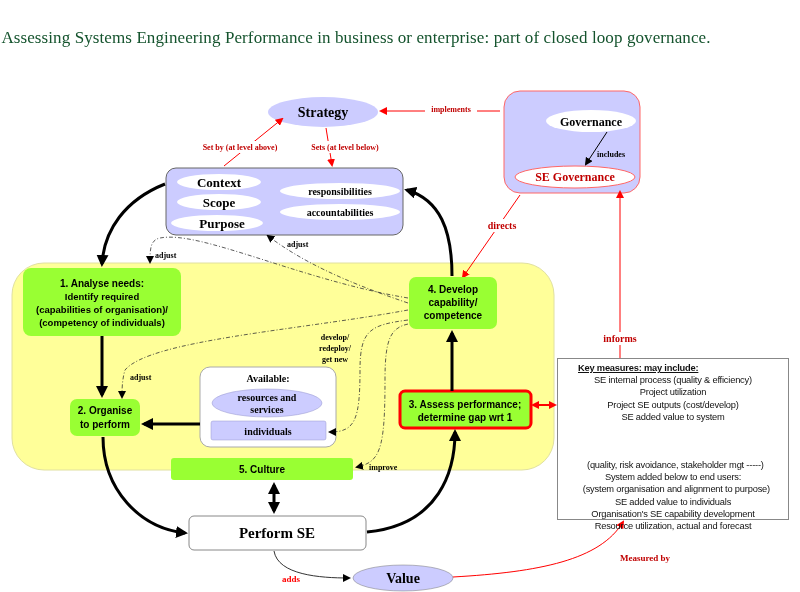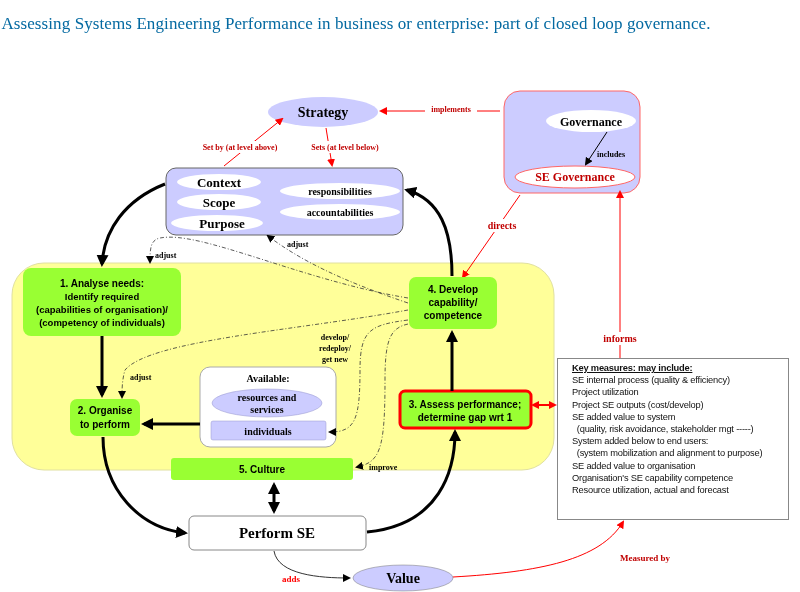--- a/index.html
+++ b/index.html
@@ -1,23 +1,23 @@
 <!DOCTYPE html>
 <html><head>
 <meta charset="utf-8">
 <style>
   html, body { margin: 0; padding: 0; background: #ffffff; }
   body { width: 800px; height: 592px; position: relative; overflow: hidden; font-family: "Liberation Serif", serif; }
   #diagram { position: absolute; left: 0; top: 0; }
-  .title { position: absolute; left: 0; top: 14px; width: 712px; text-align: center; font-family: "Liberation Serif", serif; font-size: 17px; color: #0369a1; letter-spacing: 0.1px; }
+  .title { position: absolute; left: 0; top: 28px; width: 712px; text-align: center; font-family: "Liberation Serif", serif; font-size: 17px; color: #14532d; letter-spacing: 0.1px; }
   .lbl-serif { font-family: "Liberation Serif", serif; font-weight: bold; }
   .lbl-sans { font-family: "Liberation Sans", sans-serif; font-weight: bold; }
-  .measures { position: absolute; left: 557px; top: 358px; width: 232px; height: 162px; border: 1px solid #888; background: #fff; box-sizing: border-box; padding: 3px 14px; font-family: "Liberation Sans", sans-serif; font-size: 9.3px; line-height: 12.2px; color: #111; letter-spacing: -0.2px; }
+  .measures { position: absolute; left: 557px; top: 358px; width: 232px; height: 162px; border: 1px solid #888; background: #fff; box-sizing: border-box; padding: 3px 20px; font-family: "Liberation Sans", sans-serif; font-size: 9.3px; line-height: 12.2px; color: #111; letter-spacing: -0.2px; }
   .measures .mh { font-weight: bold; text-decoration: underline; }
-  .measures .ml { white-space: nowrap; }
+  .measures .ml { white-space: nowrap; text-align: center; }
 </style>
 </head>
 <body>
 
 <div class="title">Assessing Systems Engineering Performance in business or  enterprise: part of closed loop governance.</div>
 
 <svg id="diagram" width="800" height="592" viewBox="0 0 800 592" xmlns="http://www.w3.org/2000/svg">
   <defs>
     <marker id="ahBlack" markerWidth="8" markerHeight="8" refX="6" refY="4" orient="auto" markerUnits="userSpaceOnUse">
       <path d="M0,0 L8,4 L0,8 z" fill="#000"></path>
@@ -151,19 +151,19 @@
   <path d="M 408 324 C 390 328, 385 340, 385 380 C 385 450, 380 462, 357 467" fill="none" stroke="#333" stroke-width="0.8" stroke-dasharray="4,2,1,2" marker-end="url(#ahBlack)"></path>
   <text class="lbl-serif" x="369" y="470" font-size="8">improve</text>
 </svg>
 
 <div class="measures">
   <div class="mh">Key measures: may include:</div>
   <div class="ml">SE internal process (quality &amp; efficiency)</div>
   <div class="ml">Project utilization</div>
   <div class="ml">Project SE outputs (cost/develop)</div>
   <div class="ml">SE added value to system</div>
-  <div class="ml" style="white-space:pre;">  (quality, risk avoidance, stakeholder mgt -----)</div>
+  <div class="ml" style="white-space:pre;margin-top:36px;">  (quality, risk avoidance, stakeholder mgt -----)</div>
   <div class="ml">System added below to end users:</div>
-  <div class="ml" style="white-space:pre;">  (system mobilization and alignment to purpose)</div>
-  <div class="ml">SE added value to organisation</div>
-  <div class="ml">Organisation's SE capability competence</div>
+  <div class="ml" style="white-space:pre;">  (system organisation and alignment to purpose)</div>
+  <div class="ml">SE added value to individuals</div>
+  <div class="ml">Organisation's SE capability development</div>
   <div class="ml">Resource utilization, actual and forecast</div>
 </div>
 
 </body></html>

